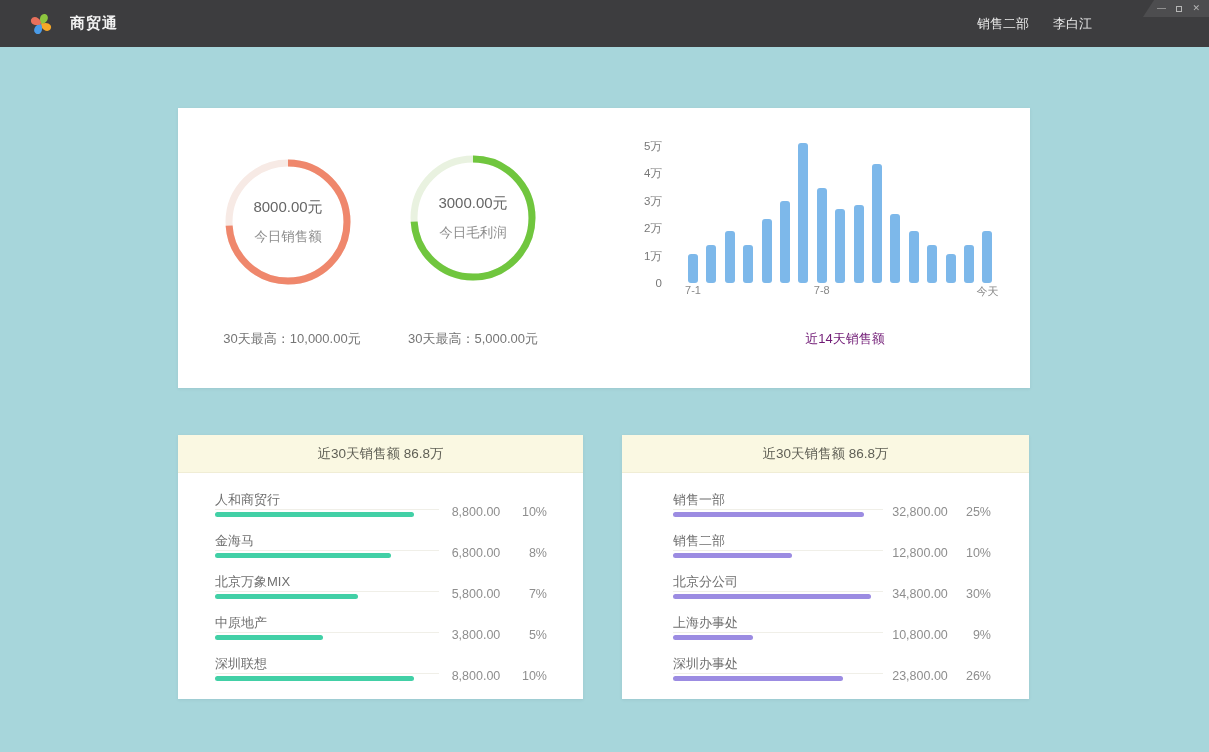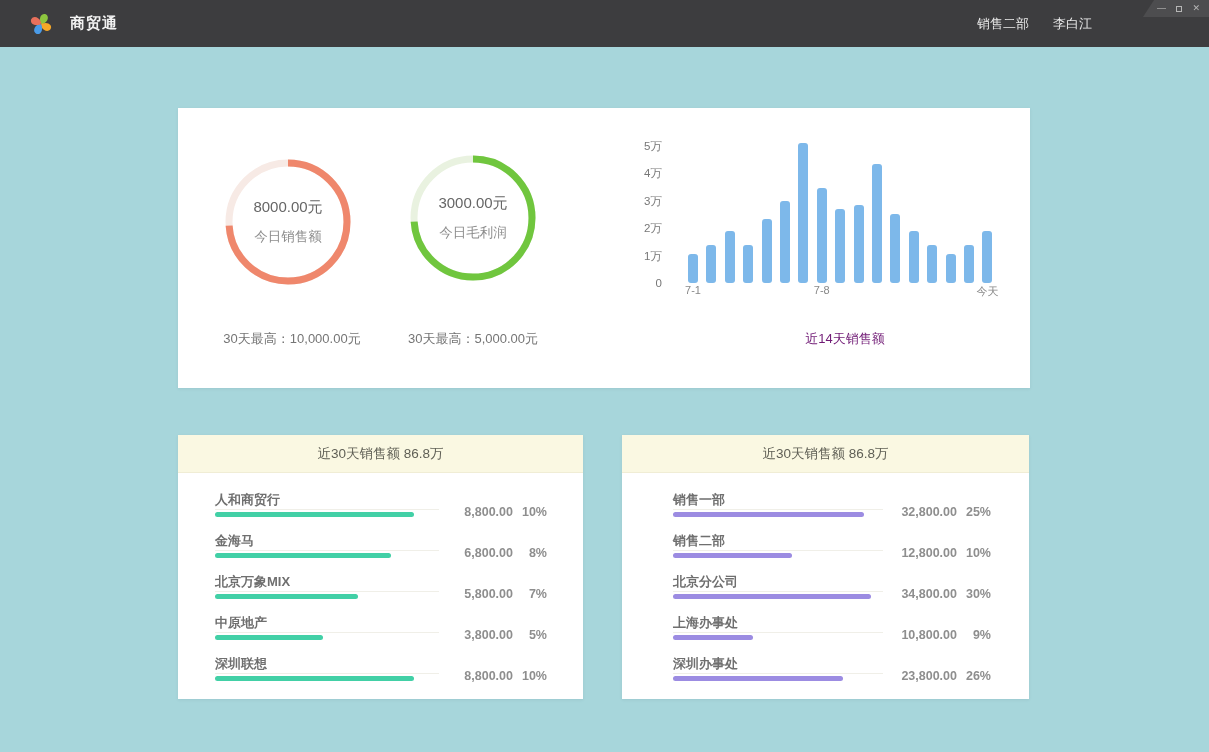--- a/index.html
+++ b/index.html
@@ -39,29 +39,29 @@
   .y-axis { position:absolute; left:400px; top:0; width:84px; height:200px; }
   .y-label { position:absolute; right:0; font-size:11.5px; color:#777777; line-height:14px; }
   .bar-plot { position:absolute; left:510px; top:35px; width:322px; height:140px; }
   .bar { position:absolute; bottom:0; width:10px; border-radius:3px; }
   .x-label { position:absolute; top:141px; transform:translateX(-50%); font-size:11px; color:#888888; white-space:nowrap; }
   .chart-caption { position:absolute; left:667px; top:222px; transform:translateX(-50%); font-size:13px; color:#701a75; white-space:nowrap; }
 
   
   .rank-header { height:38px; background:#faf8e2; border-bottom:1px solid #f0edd5;
     display:flex; align-items:center; justify-content:center; font-size:13.5px; color:#5f5f55; }
-  .rank-body { padding-top:19px;font-weight:bold; }
+  .rank-body { padding-top:19px; }
   .rank-row { display:flex; justify-content:space-between; align-items:flex-end; margin:0 36px 16px 37px; }
   .right-card .rank-row { margin:0 38px 16px 51px; }
   .rank-left { flex:1; min-width:0; }
   .rank-name { font-size:13px; color:#6f6f6f; line-height:15px; margin-bottom:2px; }
   .rank-track { height:1px; background:#f0efe8; width:100%; }
   .rank-bar { height:5px; border-radius:3px; margin-top:2px; }
   .rank-values { display:flex; font-size:12.5px; color:#8e8e8e; line-height:14px; margin-bottom:-2px; }
-  .rank-amount { width:74px; text-align:right; }
+  .rank-amount { width:74px; text-align:center; }
   .rank-percent { width:34px; text-align:right; }
 </style>
 </head>
 <body>
 
 <header class="titlebar">
   <div class="titlebar-left">
     <svg width="26" height="26" viewBox="0 0 26 26" id="logo-svg">
       <g>
         <path class="petal" transform="rotate(0 13 13)" d="M12.6,12.2 C10.3,5.5 14.3,1.6 17.8,3.3 C21.3,5.1 20.3,10.6 15.4,12.7 C14.3,13.1 13,13.2 12.6,12.2 Z" fill="#8dc63f"></path>

